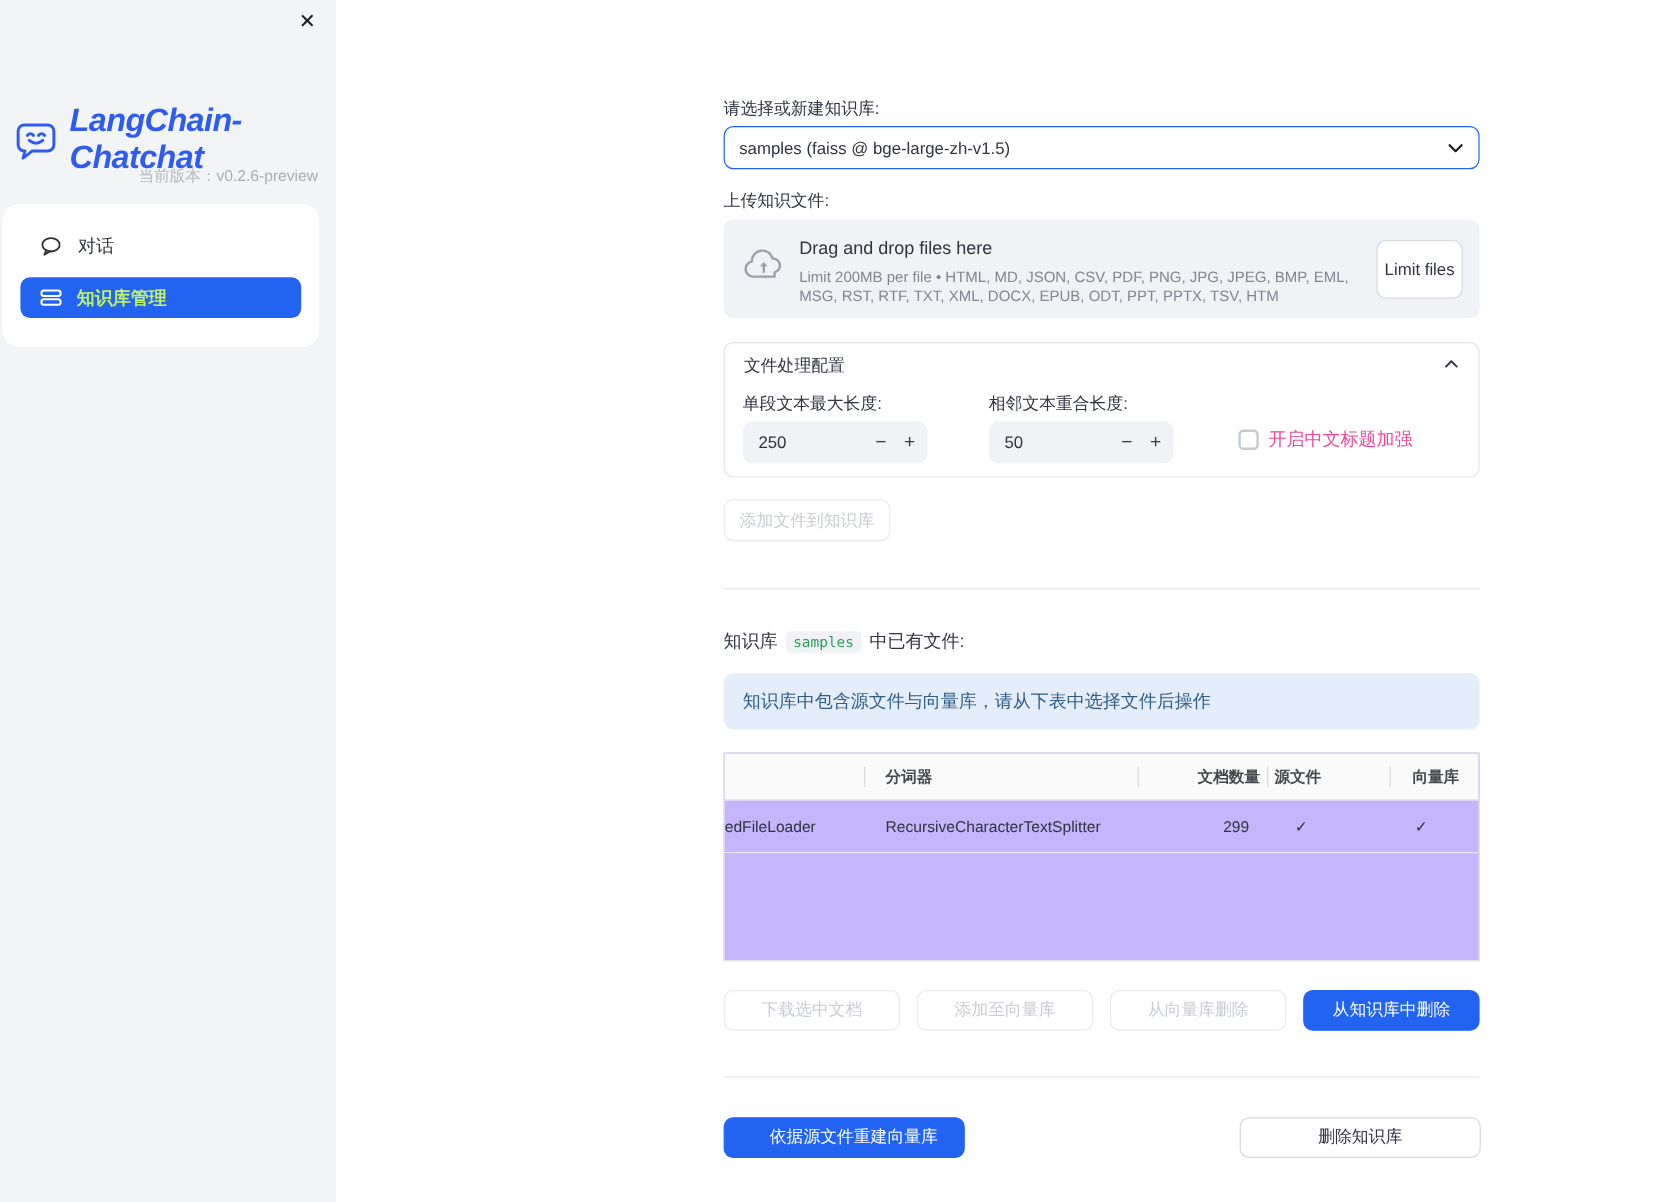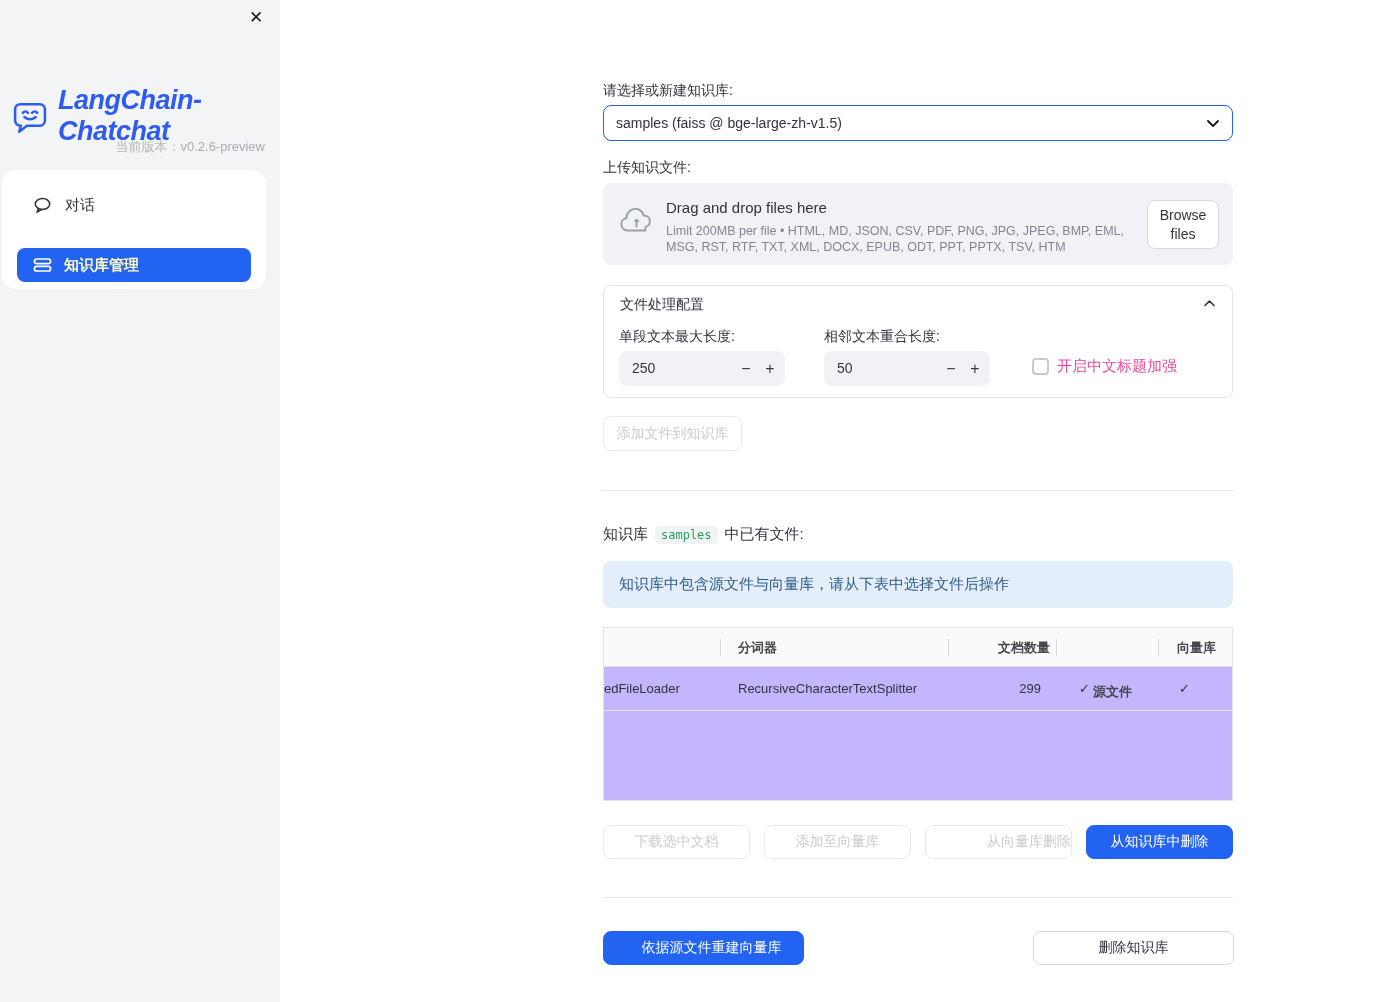--- a/index.html
+++ b/index.html
@@ -13,21 +13,21 @@
   .close-btn { position:absolute; top:7px; right:13px; width:22px; height:22px; border:none; background:transparent;
                font-size:17px; color:#15171c; cursor:pointer; line-height:22px; text-align:center; padding:0; }
   .logo { position:absolute; left:11px; top:85px; display:flex; align-items:center; gap:10px; }
   .logo-text { font-size:27px; font-weight:bold; font-style:italic; color:#2e5bf0; letter-spacing:-0.5px; }
   .version { position:absolute; right:15px; top:138px; font-size:13px; color:#a8adb6; }
   .version .ver-label { color:#b3b8bf; }
   .menu-card { position:absolute; left:2px; top:170px; width:264px; height:119px; background:#ffffff; border-radius:14px; }
   .menu-item { position:absolute; left:15px; width:234px; height:34px; display:flex; align-items:center; gap:12px;
                padding-left:16px; border-radius:8px; cursor:pointer; font-size:15px; color:#2f3138; }
   .menu-item.first { top:18px; }
-  .menu-item.selected { top:78px; background:#2264f1; color:#fef9c3; font-weight:bold; }
+  .menu-item.selected { top:61px; background:#2264f1; color:#bef264; font-weight:bold; }
 
   
   .field-label { position:absolute; left:603px; font-size:14px; color:#31333f; }
   .selectbox { position:absolute; left:603px; top:105px; width:630px; height:36px; background:#fff;
                border:1px solid #2264f1; border-radius:8px; display:flex; align-items:center;
                padding:0 12px; font-size:14px; cursor:pointer; }
   .selectbox .sel-value { flex:1; }
 
   .dropzone { position:absolute; left:603px; top:183px; width:630px; height:82px; background:#f0f2f5;
               border-radius:8px; }
@@ -36,21 +36,21 @@
   .browse-btn { position:absolute; right:14px; top:17px; width:72px; height:49px; background:#ffffff;
                 border:1px solid #d6d9de; border-radius:8px; font-size:14px; color:#31333f; cursor:pointer;
                 line-height:19px; font-family:inherit; }
 
   .expander { position:absolute; left:603px; top:285px; width:630px; height:113px; background:#fff;
               border:1px solid #e2e4e8; border-radius:8px; }
   .exp-header { position:absolute; left:0; top:0; width:100%; height:37px; cursor:pointer; }
   .exp-title { position:absolute; left:16px; top:10px; font-size:14px; color:#31333f; }
   .exp-chevron { position:absolute; right:16px; top:13px; }
   .num-label { position:absolute; top:42px; font-size:14px; color:#31333f; }
-  .num-input { position:absolute; top:65px; width:166px; height:35px; background:#f0f2f5; border-radius:8px; }
+  .num-input { position:absolute; top:65px; width:154px; height:35px; background:#f0f2f5; border-radius:8px; }
   .num-value { position:absolute; left:13px; top:9px; font-size:14px; color:#31333f; }
   .step-btn { position:absolute; top:0; width:26px; height:35px; background:transparent; border:none;
               font-size:16px; color:#3a3d44; cursor:pointer; font-family:inherit; }
   .step-minus { right:26px; } .step-plus { right:2px; }
   .checkbox { position:absolute; left:428px; top:72px; width:17px; height:17px; background:#fff;
               border:2px solid #c6cad2; border-radius:4px; cursor:pointer; }
   .checkbox-label { position:absolute; left:453px; top:71px; font-size:15px; color:#ec4899; }
 
   .btn { position:absolute; height:34px; border-radius:8px; font-size:14px; text-align:center; cursor:pointer;
          font-family:inherit; background:#fff; border:1px solid #d6d9de; color:#31333f; }
@@ -145,21 +145,21 @@
     <div class="dropzone">
       <span class="abs" style="left:15px; top:24px;">
         <svg width="37" height="28" viewBox="0 0 37 28" fill="none" stroke="#9ba1ab" stroke-width="2">
           <path d="M27.5 23.5 h-18 a6.3 6.3 0 0 1 -1 -12.5 A8.8 8.8 0 0 1 25.8 8.4 a5.9 5.9 0 0 1 1.7 11.6 z" stroke-linejoin="round"></path>
           <path d="M18.5 19.5 v-6.5" stroke-linecap="round"></path>
           <path d="M15.3 14.8 L18.5 11.5 L21.7 14.8" fill="#9ba1ab" stroke="none"></path>
         </svg>
       </span>
       <div class="dz-title">Drag and drop files here</div>
       <div class="dz-limit">Limit 200MB per file • HTML, MD, JSON, CSV, PDF, PNG, JPG, JPEG, BMP, EML, MSG, RST, RTF, TXT, XML, DOCX, EPUB, ODT, PPT, PPTX, TSV, HTM</div>
-      <button class="browse-btn">Browse files</button>
+      <button class="browse-btn">Limit files</button>
     </div>
 
     <section class="expander">
       <div class="exp-header">
         <span class="exp-title">文件处理配置</span>
         <span class="exp-chevron">
           <svg width="13" height="8" viewBox="0 0 13 8" fill="none" stroke="#31333f" stroke-width="1.6" stroke-linecap="round" stroke-linejoin="round">
             <path d="M2 6.5 L6.5 2 L11 6.5"></path>
           </svg>
         </span>
@@ -198,37 +198,37 @@
     </div>
 
     <div class="ftable">
       <div class="t-headbg"></div>
 
       <span class="t-sep" style="left:116px;"></span>
       <span class="t-cell t-head" style="left:134px;">分词器</span>
       <span class="t-sep" style="left:344px;"></span>
       <span class="t-cell t-head" style="right:182px;">文档数量</span>
       <span class="t-sep" style="left:452px;"></span>
-      <span class="t-cell t-head" style="left:489px;margin-top:44px;">源文件</span>
+      <span class="t-cell t-head" style="left:458px;">源文件</span>
       <span class="t-sep" style="left:554px;"></span>
       <span class="t-cell t-head" style="left:573px;">向量库</span>
 
       <div>
         <span class="t-cell t-body" style="left:-60px;">UnstructuredFileLoader</span>
         <span class="t-cell t-body" style="left:134px;">RecursiveCharacterTextSplitter</span>
         <span class="t-cell t-body" style="right:191px;">299</span>
         <span class="t-cell t-body" style="left:475px;">✓</span>
         <span class="t-cell t-body" style="left:575px;">✓</span>
       </div>
       <div class="t-rowline"></div>
     </div>
 
     <button class="btn btn-disabled" style="left:603px; top:825px; width:147px;">下载选中文档</button>
     <button class="btn btn-disabled" style="left:764px; top:825px; width:147px;">添加至向量库</button>
-    <button class="btn btn-disabled" style="left:925px; top:825px; width:147px;text-align:right;">从向量库删除</button>
+    <button class="btn btn-disabled" style="left:925px; top:825px; width:147px;">从向量库删除</button>
     <button class="btn btn-primary" style="left:1086px; top:825px; width:147px;">从知识库中删除</button>
 
     <div class="divider" style="top:897px;"></div>
 
     <button class="btn btn-primary rebuild-btn">依据源文件重建向量库</button>
     <button class="btn delete-kb-btn">删除知识库</button>
 
   </main>
 </div>
 

